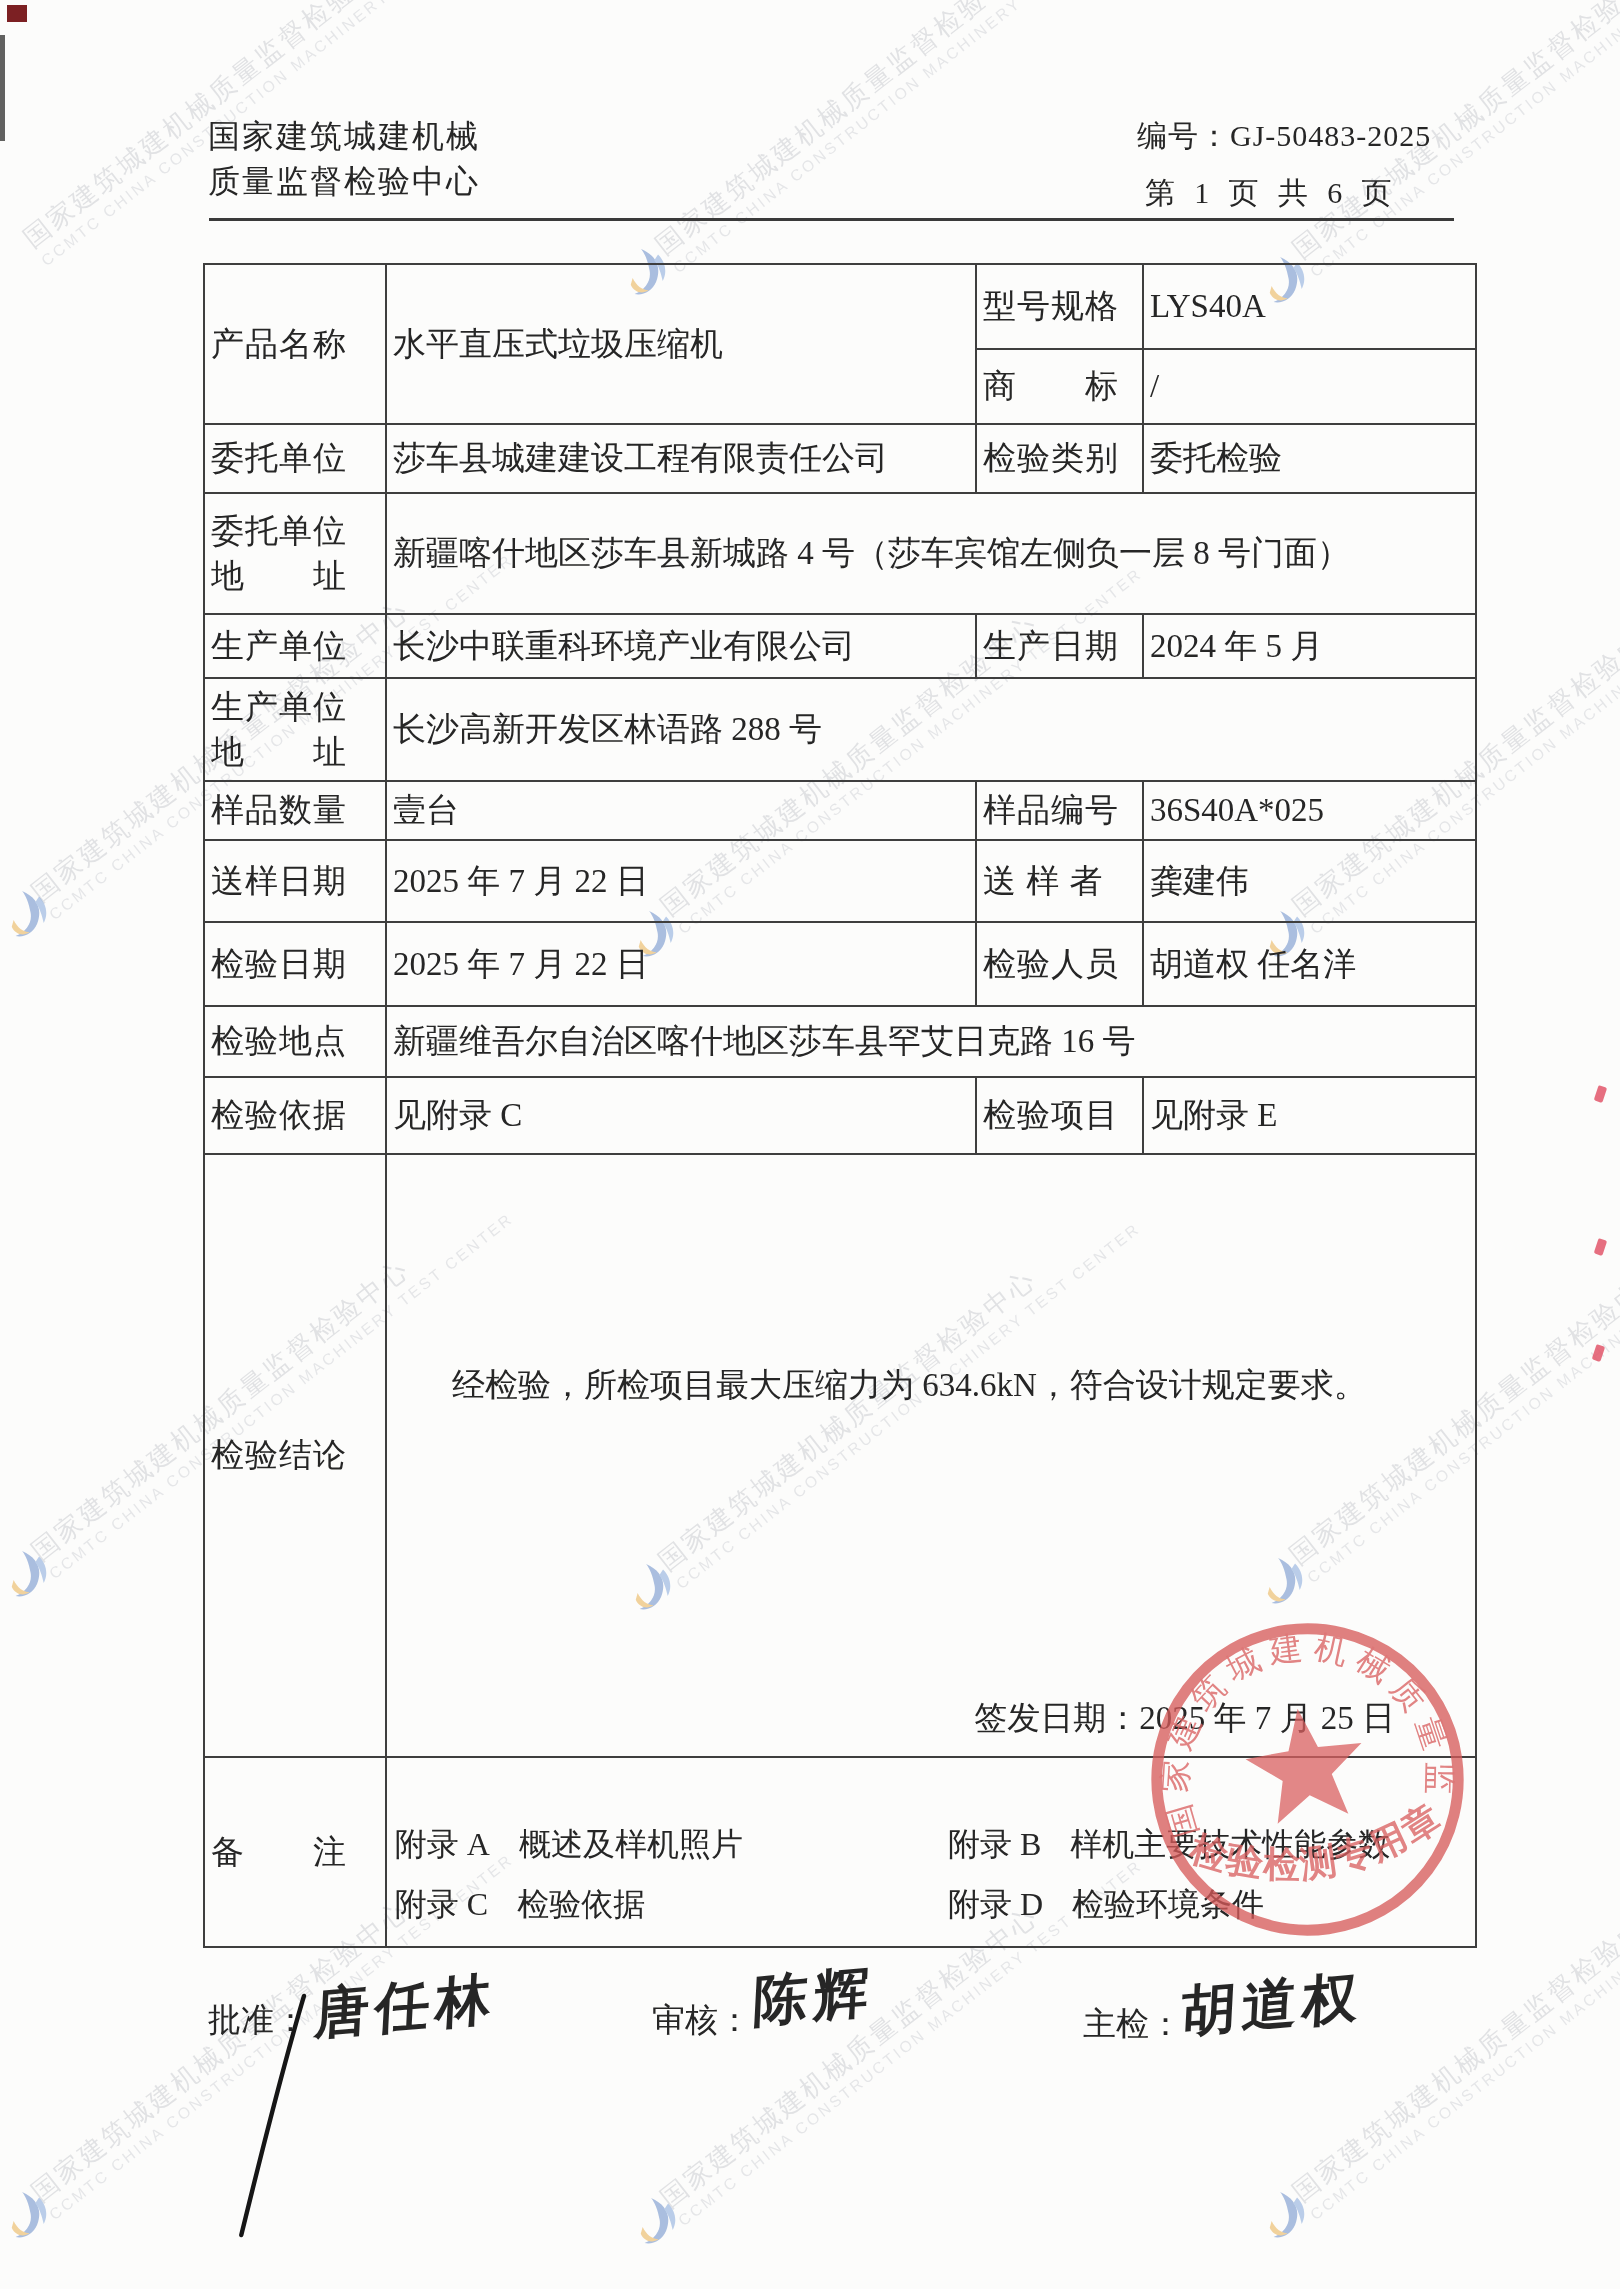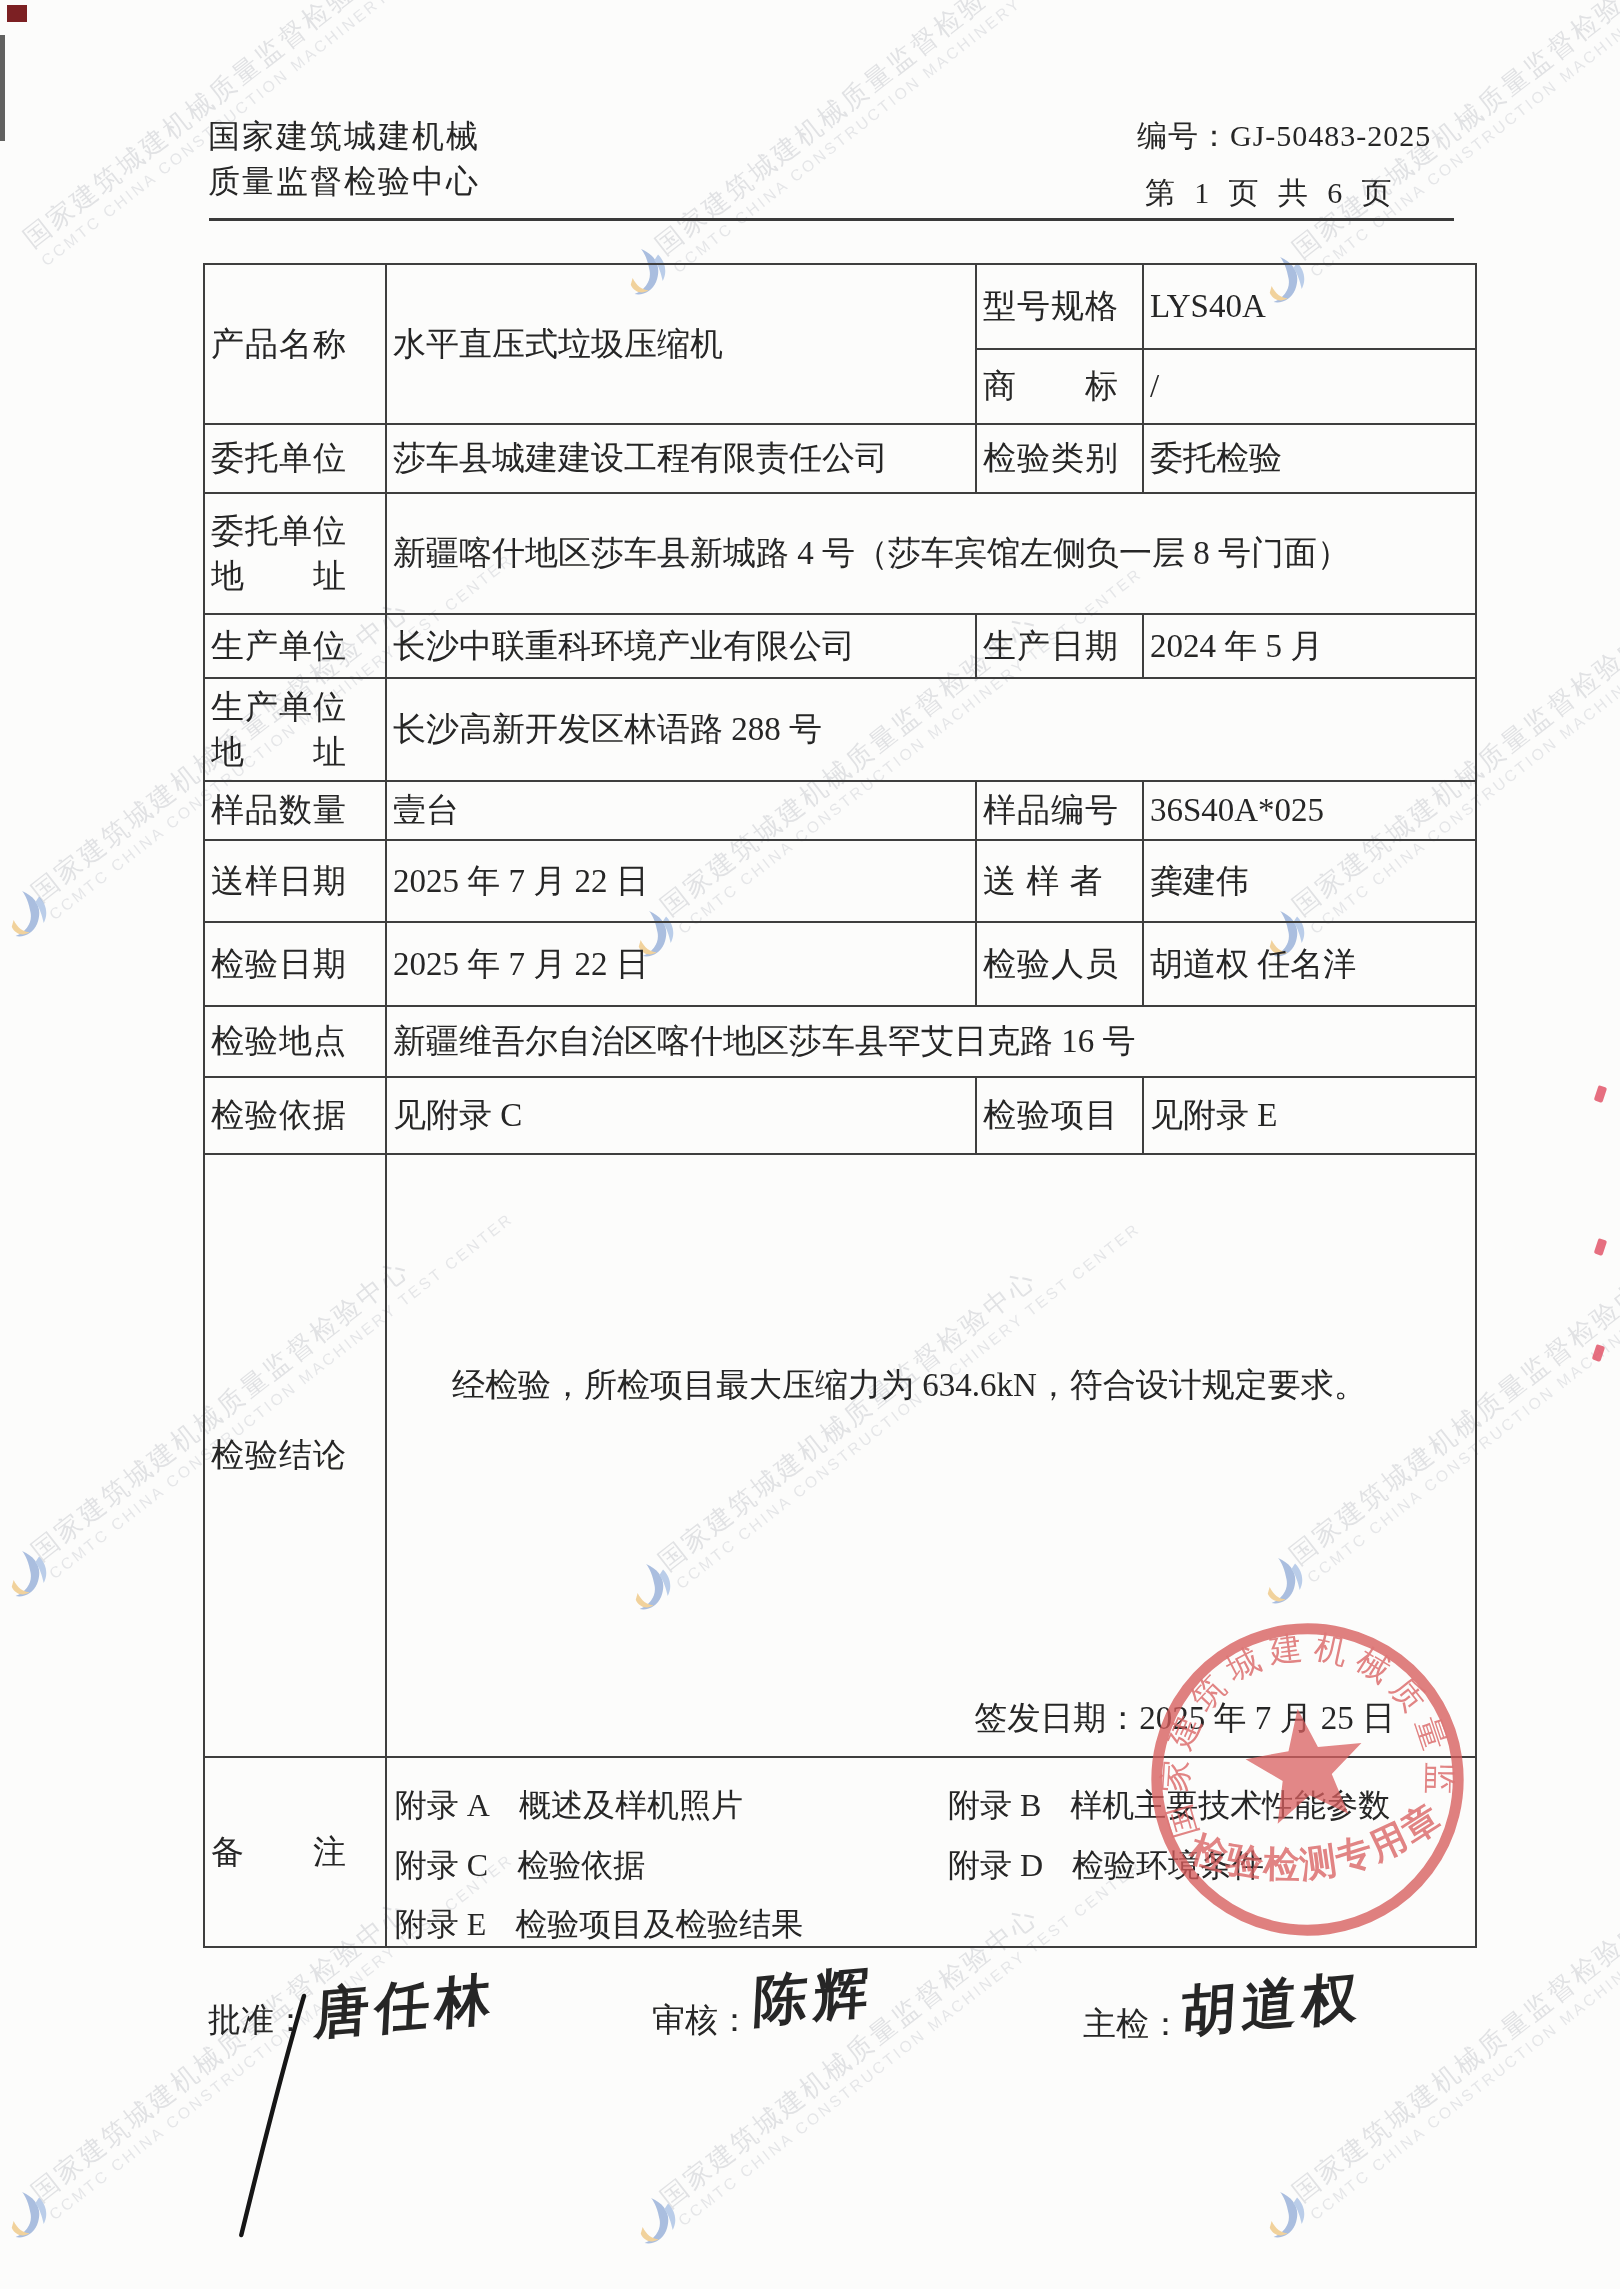--- a/index.html
+++ b/index.html
@@ -16,21 +16,21 @@
   table.rep{position:absolute;left:203px;top:263px;border-collapse:collapse;table-layout:fixed;
             width:1272px;}
   table.rep td{border:2.5px solid #3e3e3e;text-align:left;vertical-align:middle;
                font-size:33px;padding:0 5.9px;overflow:hidden;}
   td.lab{letter-spacing:1px;}
   td.lab2{line-height:45px;}
   td.concl-cell{position:relative;text-align:left;vertical-align:top;}
   .concl-text{position:absolute;left:65px;top:208px;font-size:33px;white-space:nowrap;}
   .issue-date{position:absolute;right:80px;top:541px;font-size:33px;white-space:nowrap;}
   td.remark-cell{position:relative;text-align:left;}
-  .rm{position:absolute;font-size:32px;white-space:nowrap;}
+  .rm{position:absolute;font-size:32px;white-space:nowrap;margin-top:39px;}
   .rm .code{margin-right:29px;}
   
   .sig-label{position:absolute;font-size:33px;}
   .hw{position:absolute;font-size:55px;font-weight:bold;color:#141414;white-space:nowrap;
       transform:rotate(-5deg) skewX(-8deg);opacity:.92;letter-spacing:5.9px;}
   .sig-stroke{position:absolute;pointer-events:none;}
   
   .wm{position:absolute;transform:rotate(-38deg);transform-origin:0 100%;white-space:nowrap;
       pointer-events:none;}
   .wm-cn{display:block;font-size:26.5px;letter-spacing:2.9px;color:rgba(120,126,142,0.20);}

